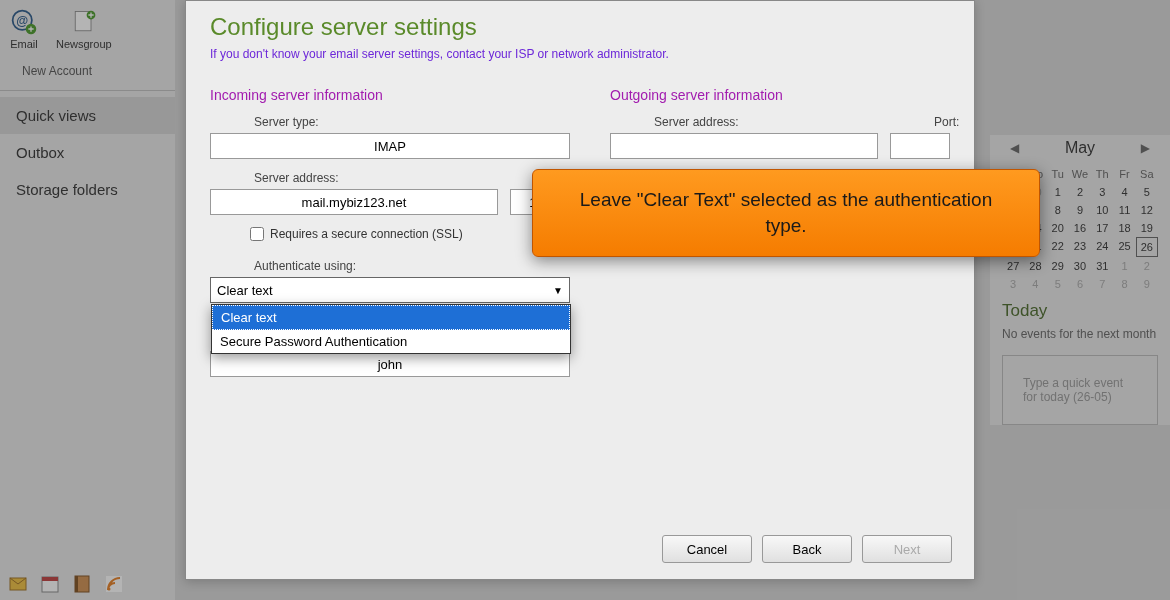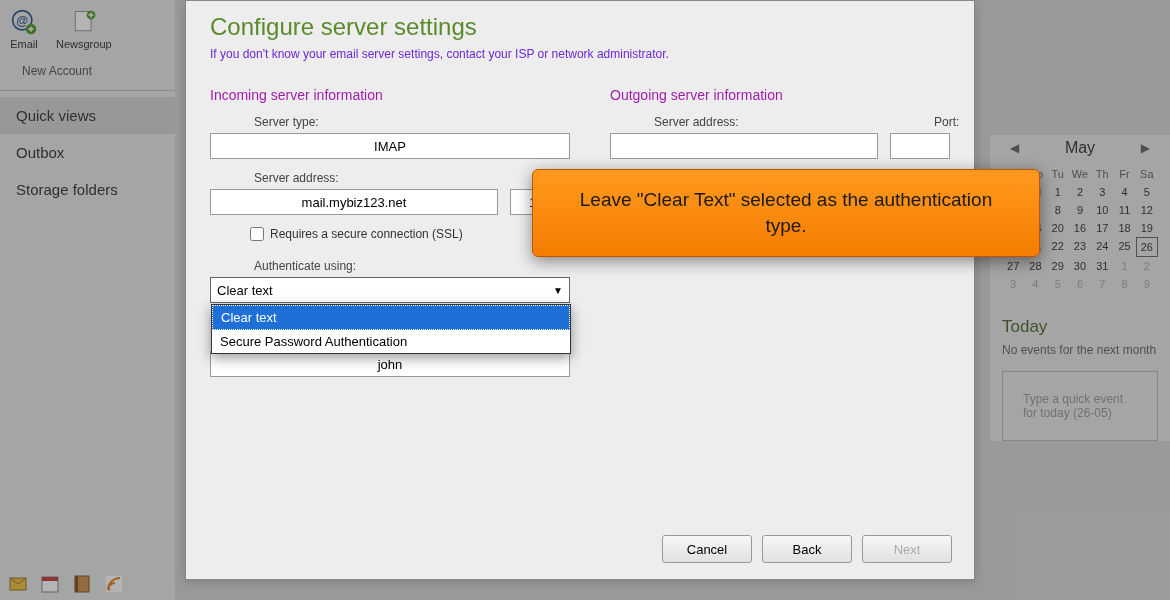--- a/index.html
+++ b/index.html
@@ -19,21 +19,21 @@
     .bottom-icon { width: 20px; height: 20px; cursor: pointer; }
     
     .calendar-panel { position: absolute; right: 0; top: 135px; width: 180px; background: #e8e8e8; z-index: 0; padding: 0 12px; }
     .cal-header { display: flex; justify-content: space-between; align-items: center; padding: 4px 8px; font-size: 16px; color: #333; }
     .cal-nav { cursor: pointer; font-size: 12px; color: #666; }
     .cal-grid { display: grid; grid-template-columns: repeat(7, 1fr); gap: 0; font-size: 11px; text-align: center; margin-top: 4px; }
     .cal-dow { color: #666; padding: 3px 0; }
     .cal-day { padding: 3px 0; color: #333; cursor: pointer; }
     .cal-day.other { color: #aaa; }
     .cal-day.today { border: 1px solid #666; }
-    .today-section { margin-top: 24px; }
+    .today-section { margin-top: 8px; }
     .today-title { font-size: 17px; color: #4a6a2a; margin-bottom: 6px; }
     .no-events { font-size: 12px; color: #666; margin-bottom: 14px; }
     .quick-event { border: 1px solid #bbb; padding: 20px; font-size: 12px; color: #999; min-height: 48px; }
     
     .dialog { position: absolute; left: 185px; top: 0; width: 790px; height: 580px; background: #ededed; border: 1px solid #888; z-index: 2; padding: 12px 24px; box-shadow: 0 2px 10px rgba(0,0,0,0.2); }
     .dialog h1 { color: #5a8a2a; font-size: 24px; font-weight: normal; margin-bottom: 6px; }
     .dialog .subtitle { font-size: 12px; color: #6d28d9; margin-bottom: 26px; }
     .two-col { display: flex; gap: 40px; }
     .col { flex: 1; }
     .section-head { font-size: 14px; color: #a21caf; margin-bottom: 12px; }

